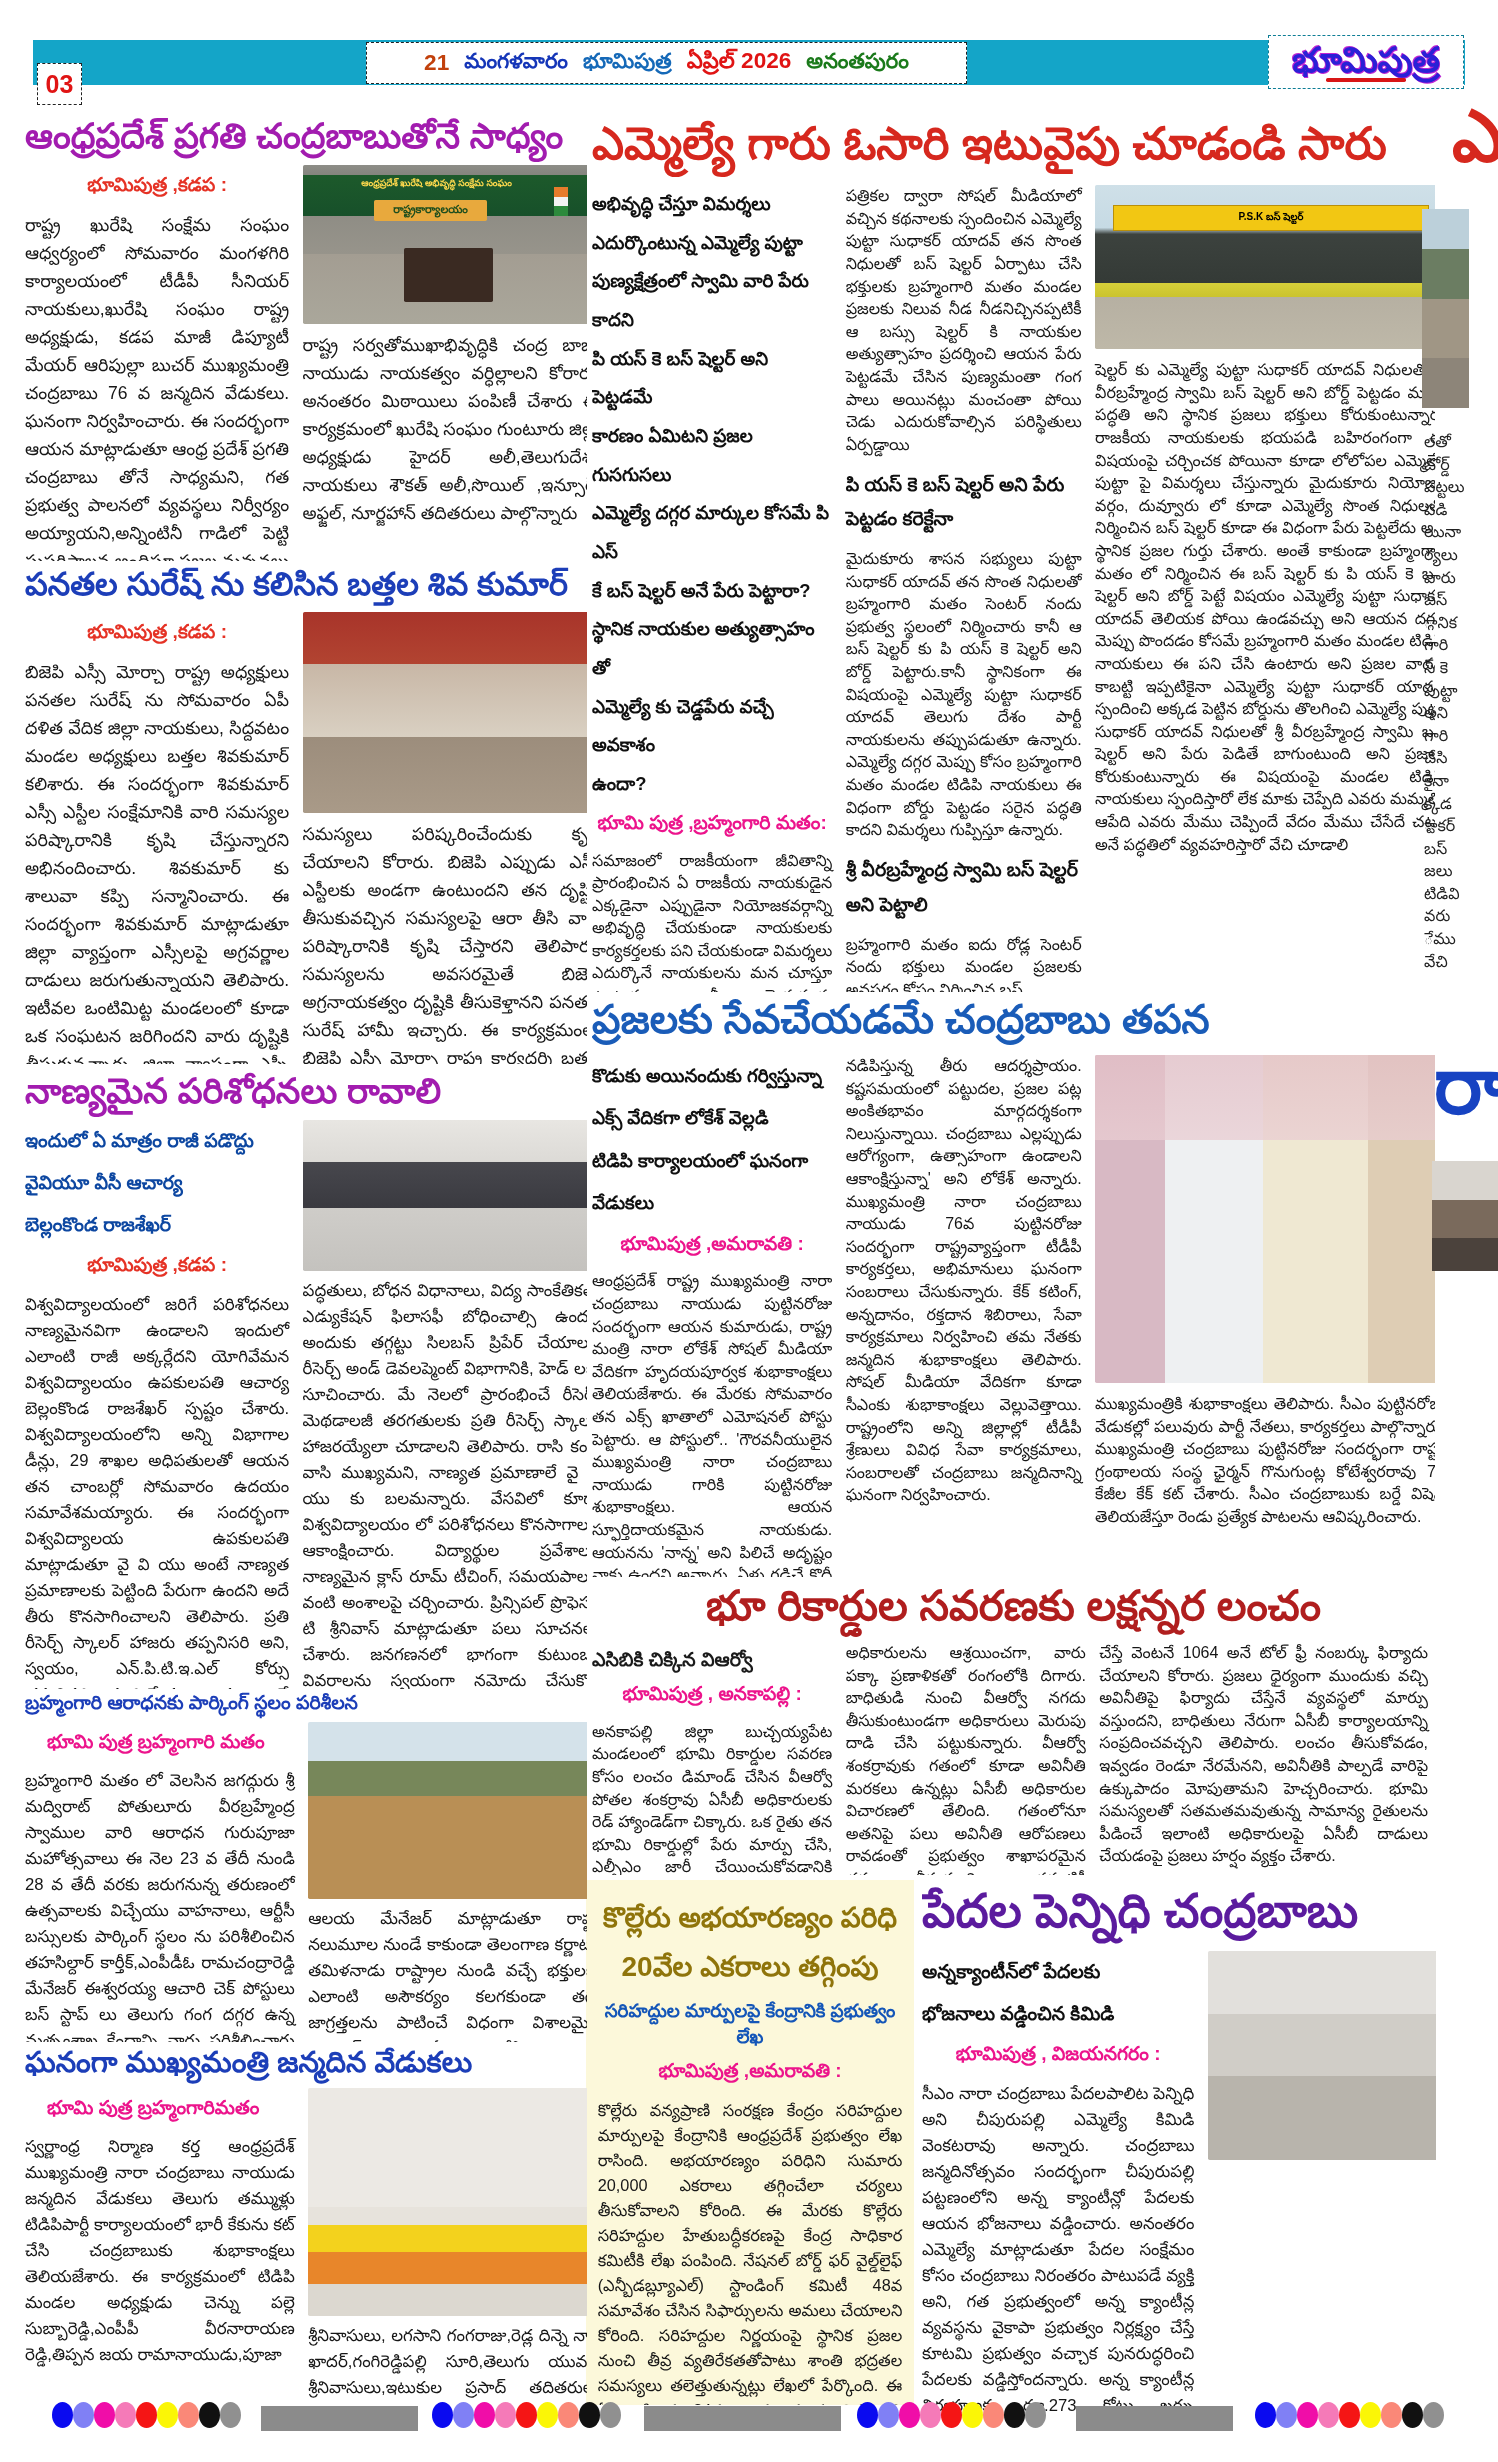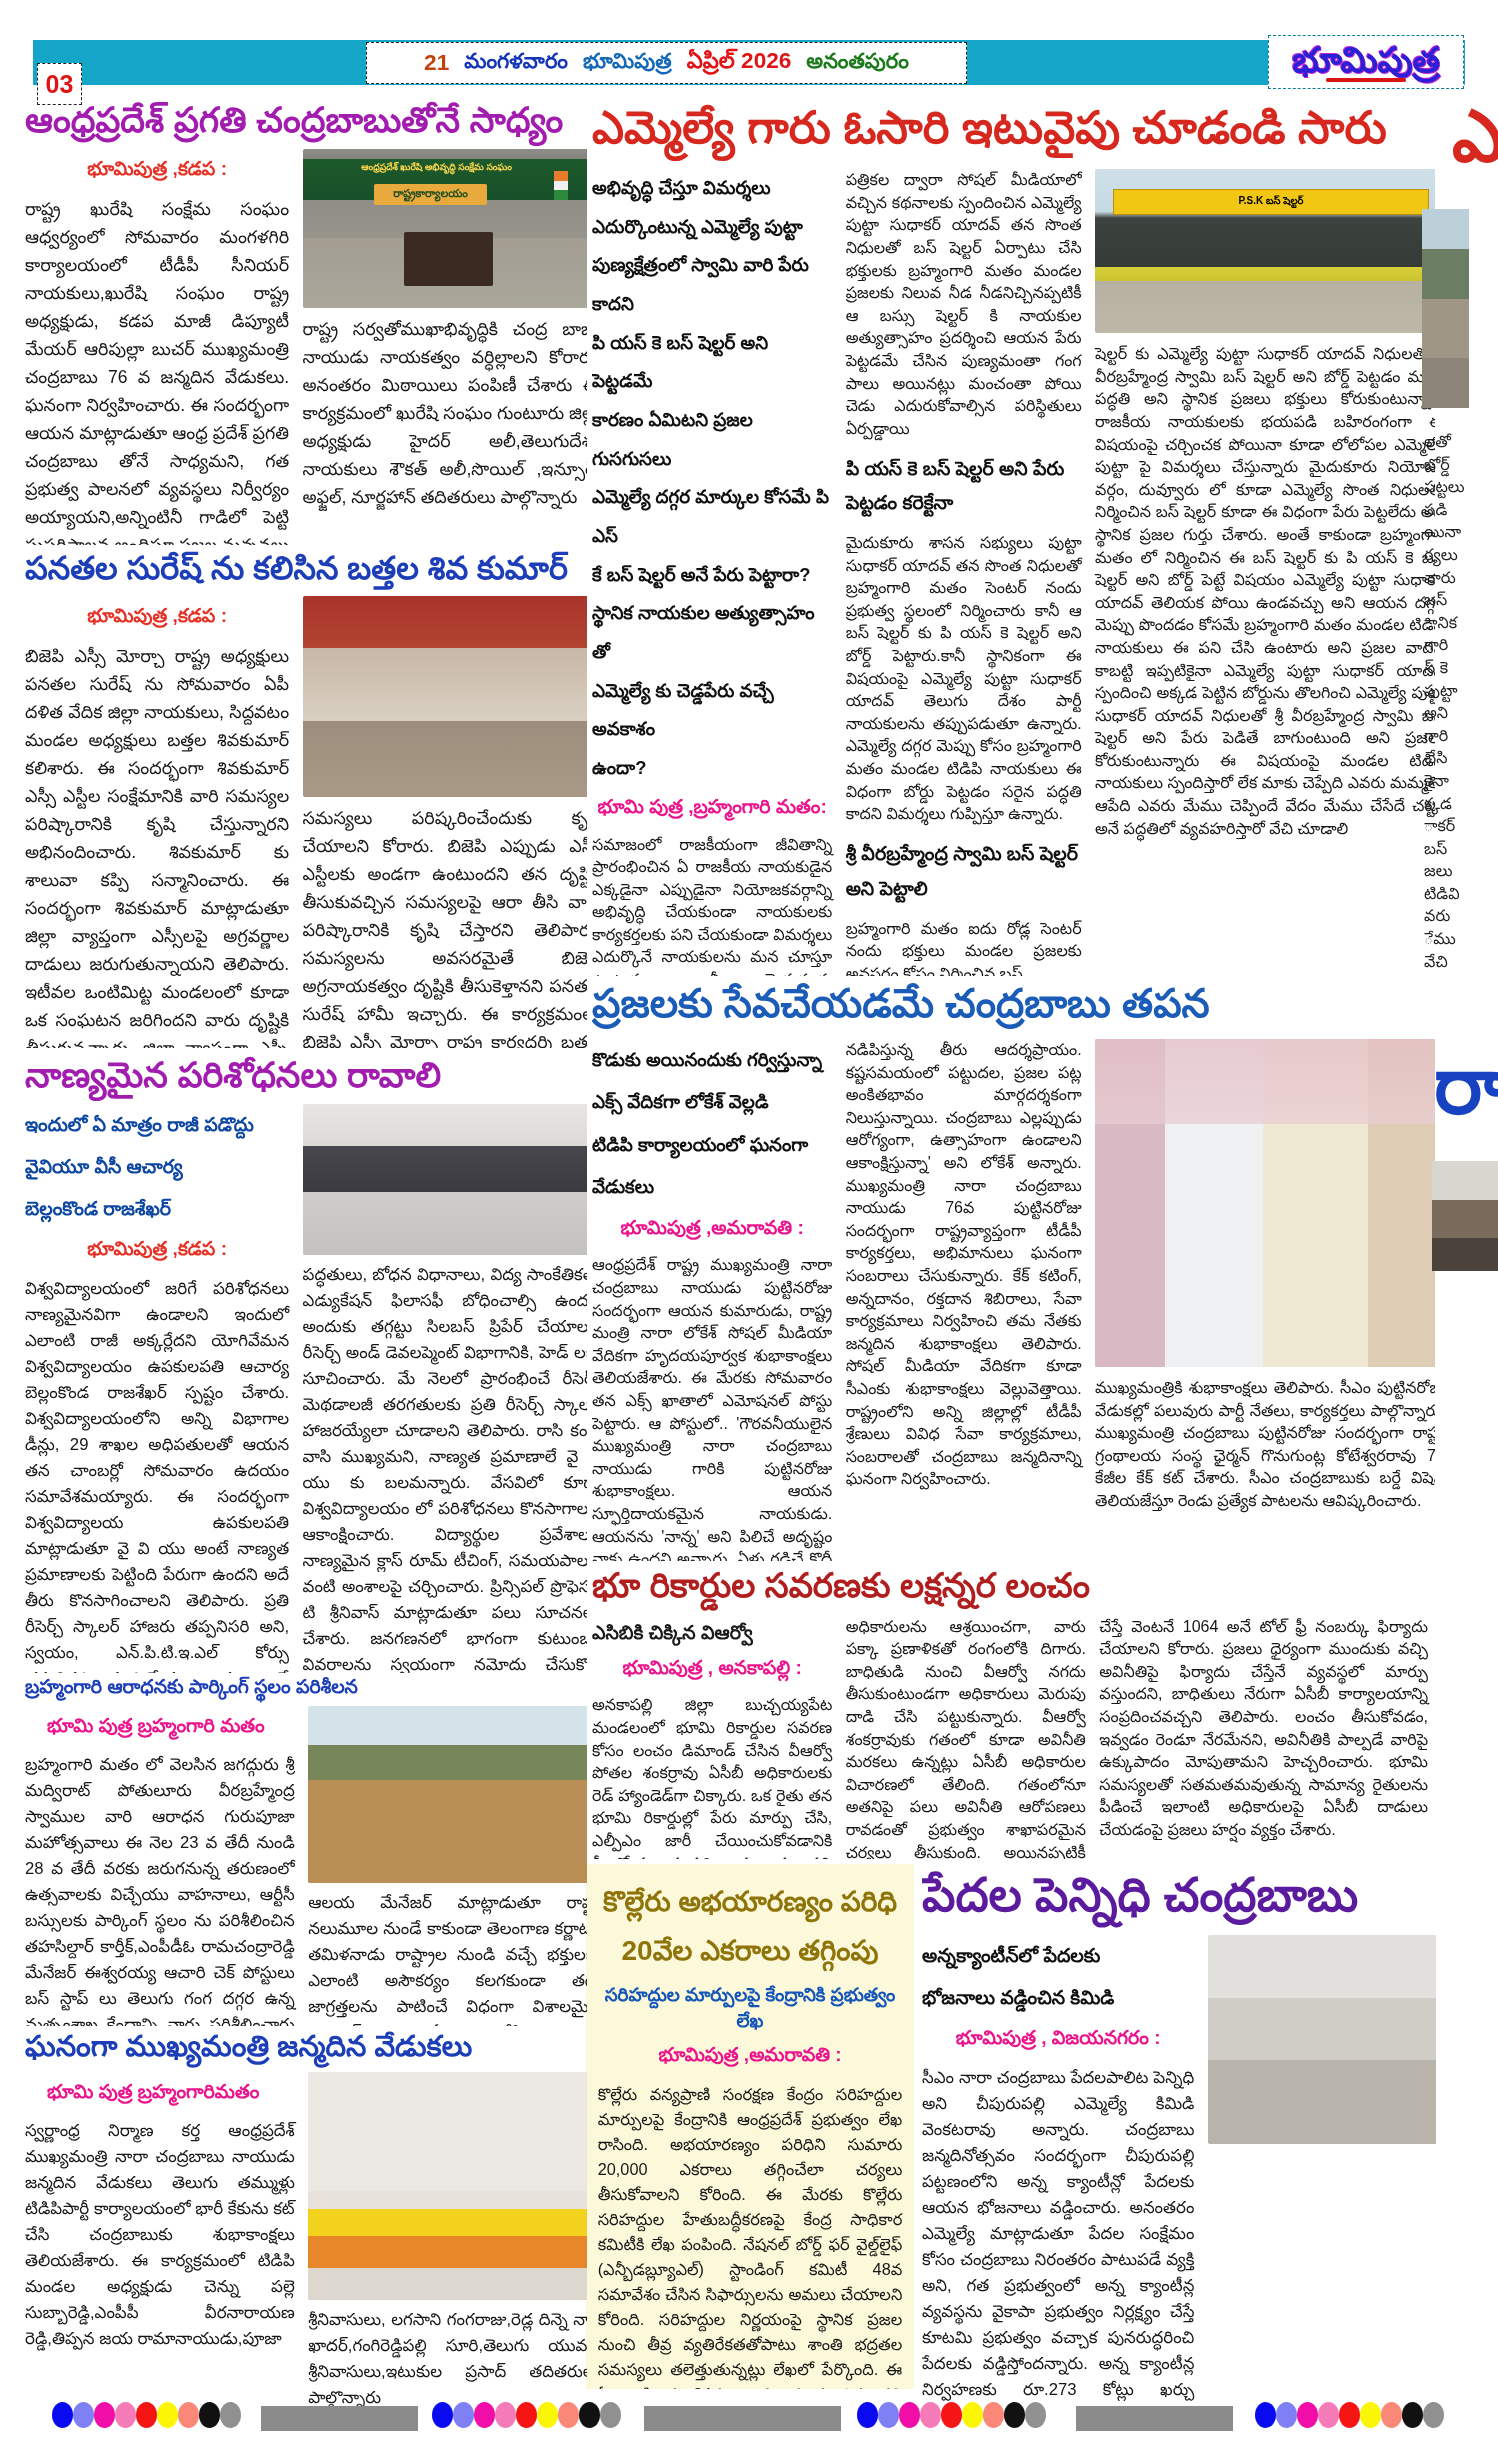--- a/index.html
+++ b/index.html
@@ -16,21 +16,21 @@
   .date-box{position:absolute;left:366px;top:42px;width:601px;height:42px;gap:15px;}
   .date-box .d-num{color:#c2410c;font-weight:bold;font-size:22.6px;}
   .date-box .d-day{color:#1536b8;font-weight:bold;font-size:21px;}
   .date-box .d-paper{color:#1569b8;font-weight:bold;font-size:21px;}
   .date-box .d-month{color:#e01414;font-weight:bold;font-size:22.6px;}
   .date-box .d-city{color:#1b7a1b;font-weight:bold;font-size:21px;}
   .logo-box{position:absolute;left:1268px;top:35px;width:196px;height:54px;border-color:#0d7d95;flex-direction:column;gap:0;}
   .logo-text{color:#2a21d6;font-weight:bold;font-size:35px;line-height:1;text-shadow:0.8px 0.8px 0 #c026d3,-0.8px -0.8px 0 #c026d3;}
   .logo-tag{width:80px;height:4.2px;background:#d81616;border-radius:1.7px;margin-top:1.7px;}
   
-  .art{position:absolute;overflow:hidden;box-sizing:border-box;}
+  .art{position:absolute;overflow:hidden;box-sizing:border-box;margin-top:16px;}
   .hl{font-weight:bold;line-height:1.3;}
   .hl-purple{color:#a21caf;}
   .hl-red{color:#d6281e;}
   .hl-blue{color:#1c3eb8;}
   .hl-mblue{color:#1a5cb8;}
   .hl-dred{color:#b01e1e;}
   .hl-olive{color:#8f740a;}
   .hl-violet{color:#5b1b9e;}
   .byline{font-weight:bold;text-align:center;font-size:19px;margin:8.4px 0 11.7px;}
   .by-red{color:#e53225;}
@@ -71,21 +71,21 @@
   #art-i .hl{font-size:19px;}
   #art-j{left:25px;top:2028px;width:562px;height:378px;}
   #art-j .hl{font-size:29px;}
   #art-b{left:592px;top:99px;width:843px;height:877px;}
   #art-b .hl{font-size:45px;}
   #art-b .sublines div{font-size:18.4px;line-height:2.1;}
   #art-e{left:592px;top:977px;width:843px;height:584px;}
   #art-e .hl{font-size:40px;}
   #art-e .sublines div{font-size:18.4px;line-height:2.3;}
   #art-f{left:592px;top:1563px;width:843px;height:296px;}
-  #art-f .hl{font-size:34px;}
+  #art-f .hl{font-size:42px;text-align:center;}
   #art-f .f-sub{font-weight:bold;font-size:19px;margin:6.7px 0 1.7px;}
   #art-g{left:586px;top:1864px;width:328px;height:525px;background:#fcf8da;padding:13.4px 11.7px;}
   #art-g .hl{font-size:28px;line-height:1.75;text-align:center;}
   #art-g .g-sub{font-weight:bold;font-size:18.4px;color:#1456b8;text-align:center;margin-top:8.4px;}
   #art-h{left:922px;top:1864px;width:514px;height:537px;}
   #art-h .hl{font-size:47px;}
   #art-h .sublines div{font-size:19px;line-height:2.2;}
   .w47{width:47%;flex:none;}
   .w53{width:53%;flex:none;}
   .w48{width:48%;flex:none;}

